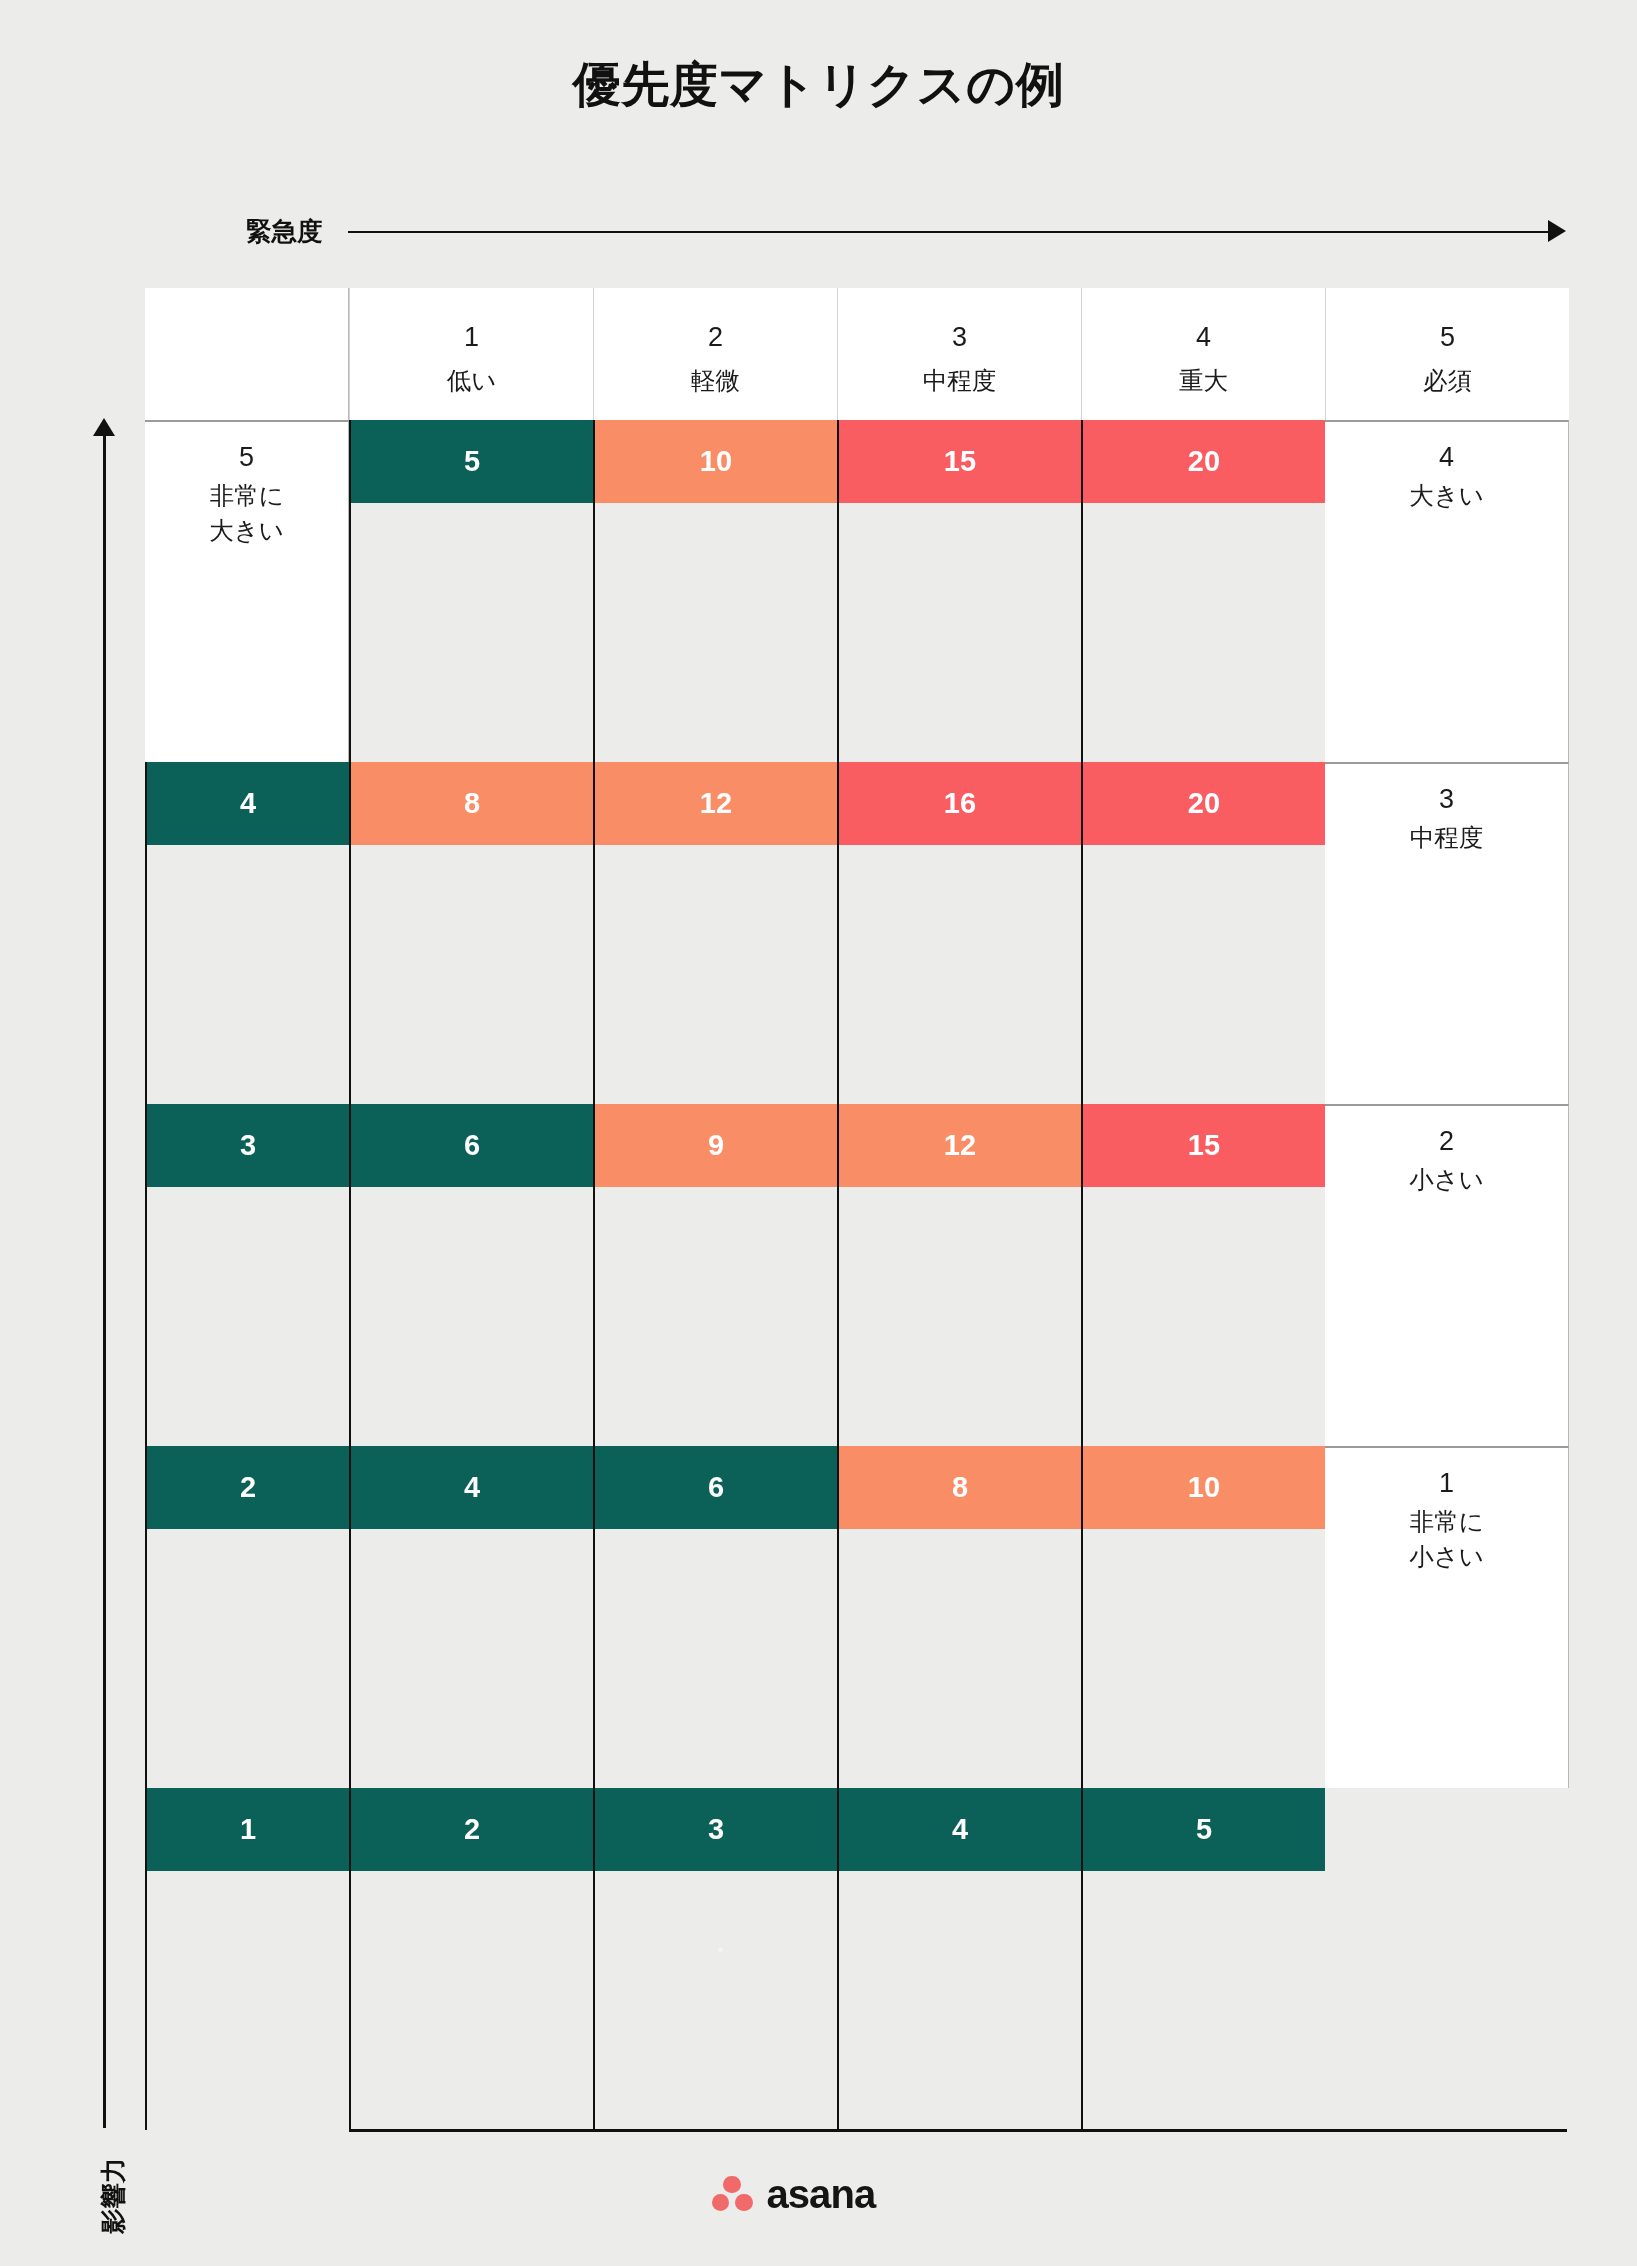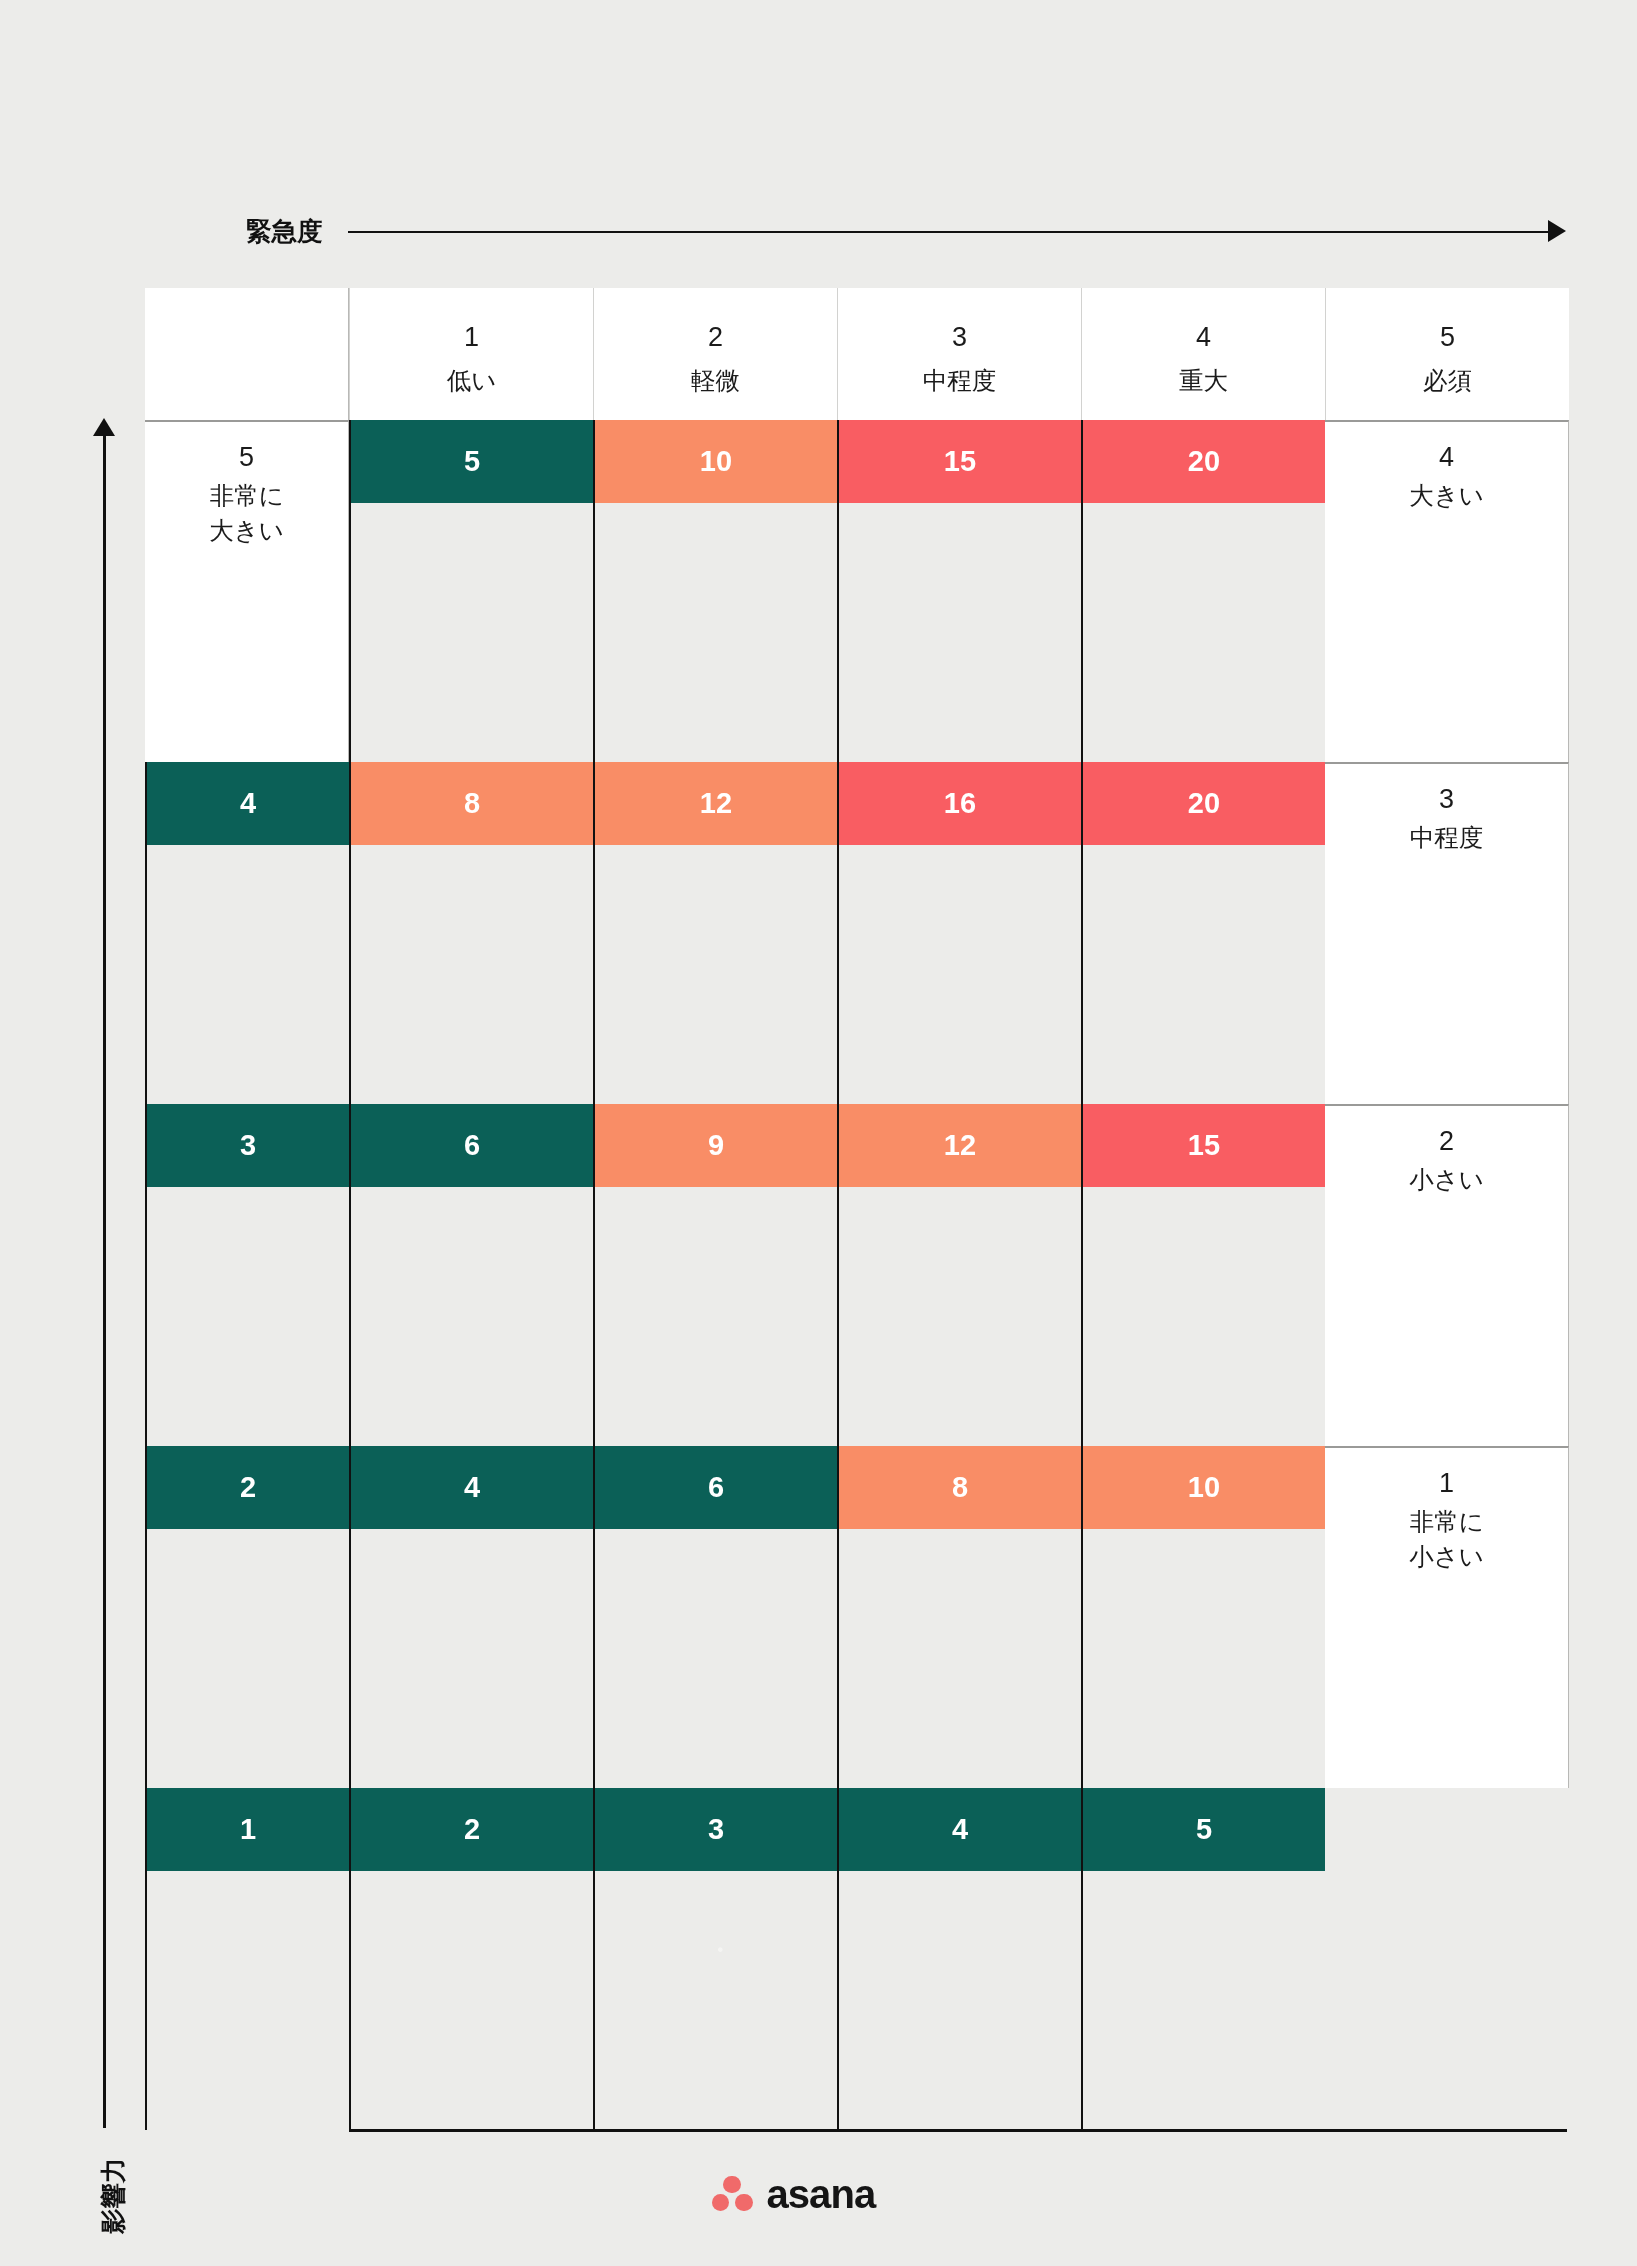--- a/index.html
+++ b/index.html
@@ -248,20 +248,21 @@
     color: #151515;
     letter-spacing: -0.9px;
     line-height: 40px;
   }
 </style>
 </head>
 <body>
 
 <div id="page">
 
+  <div class="title">優先度マトリクスの例</div>
 
   <div class="urgency-axis">
     <div class="urgency-label">緊急度</div>
     <div class="urgency-line"></div>
     <div class="urgency-head"></div>
   </div>
 
   <div class="impact-axis">
     <div class="impact-head"></div>
     <div class="impact-line"></div>

